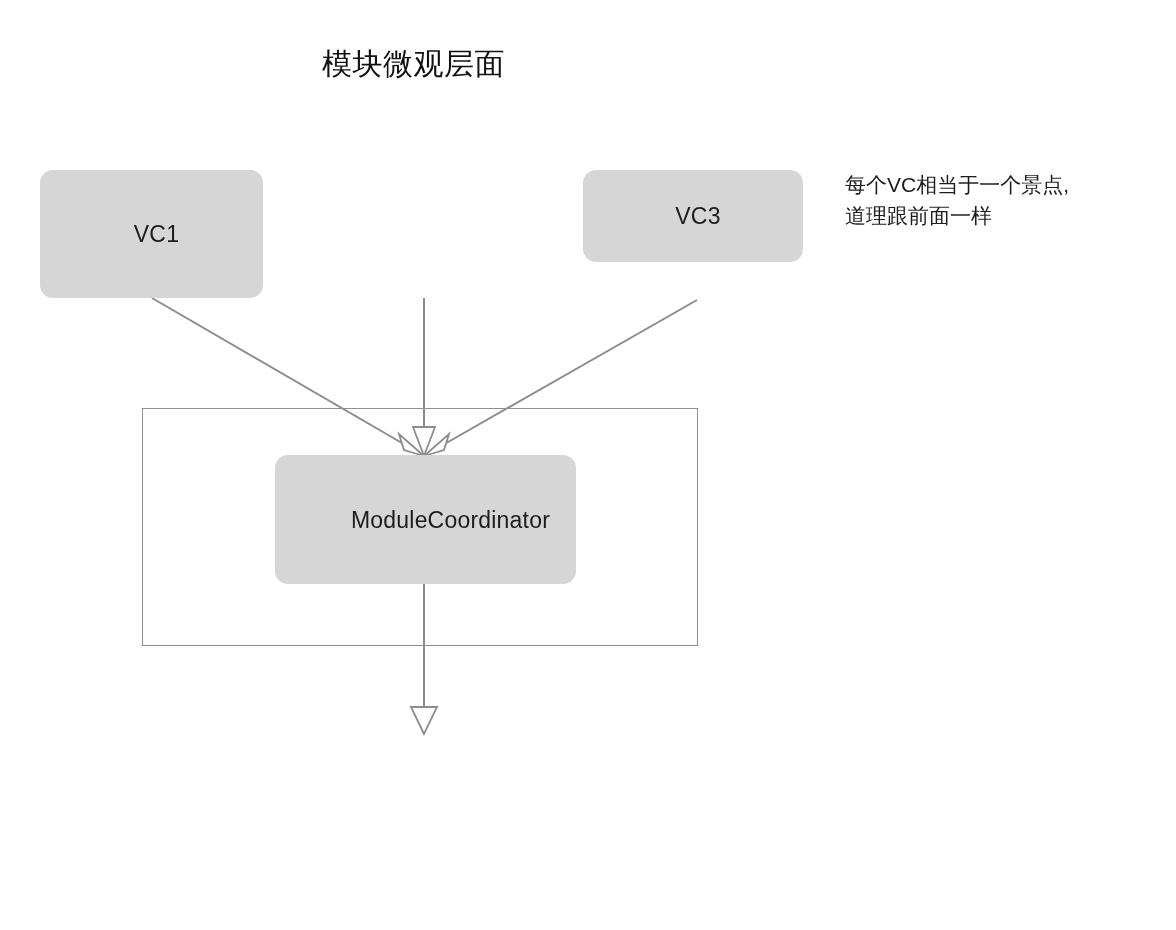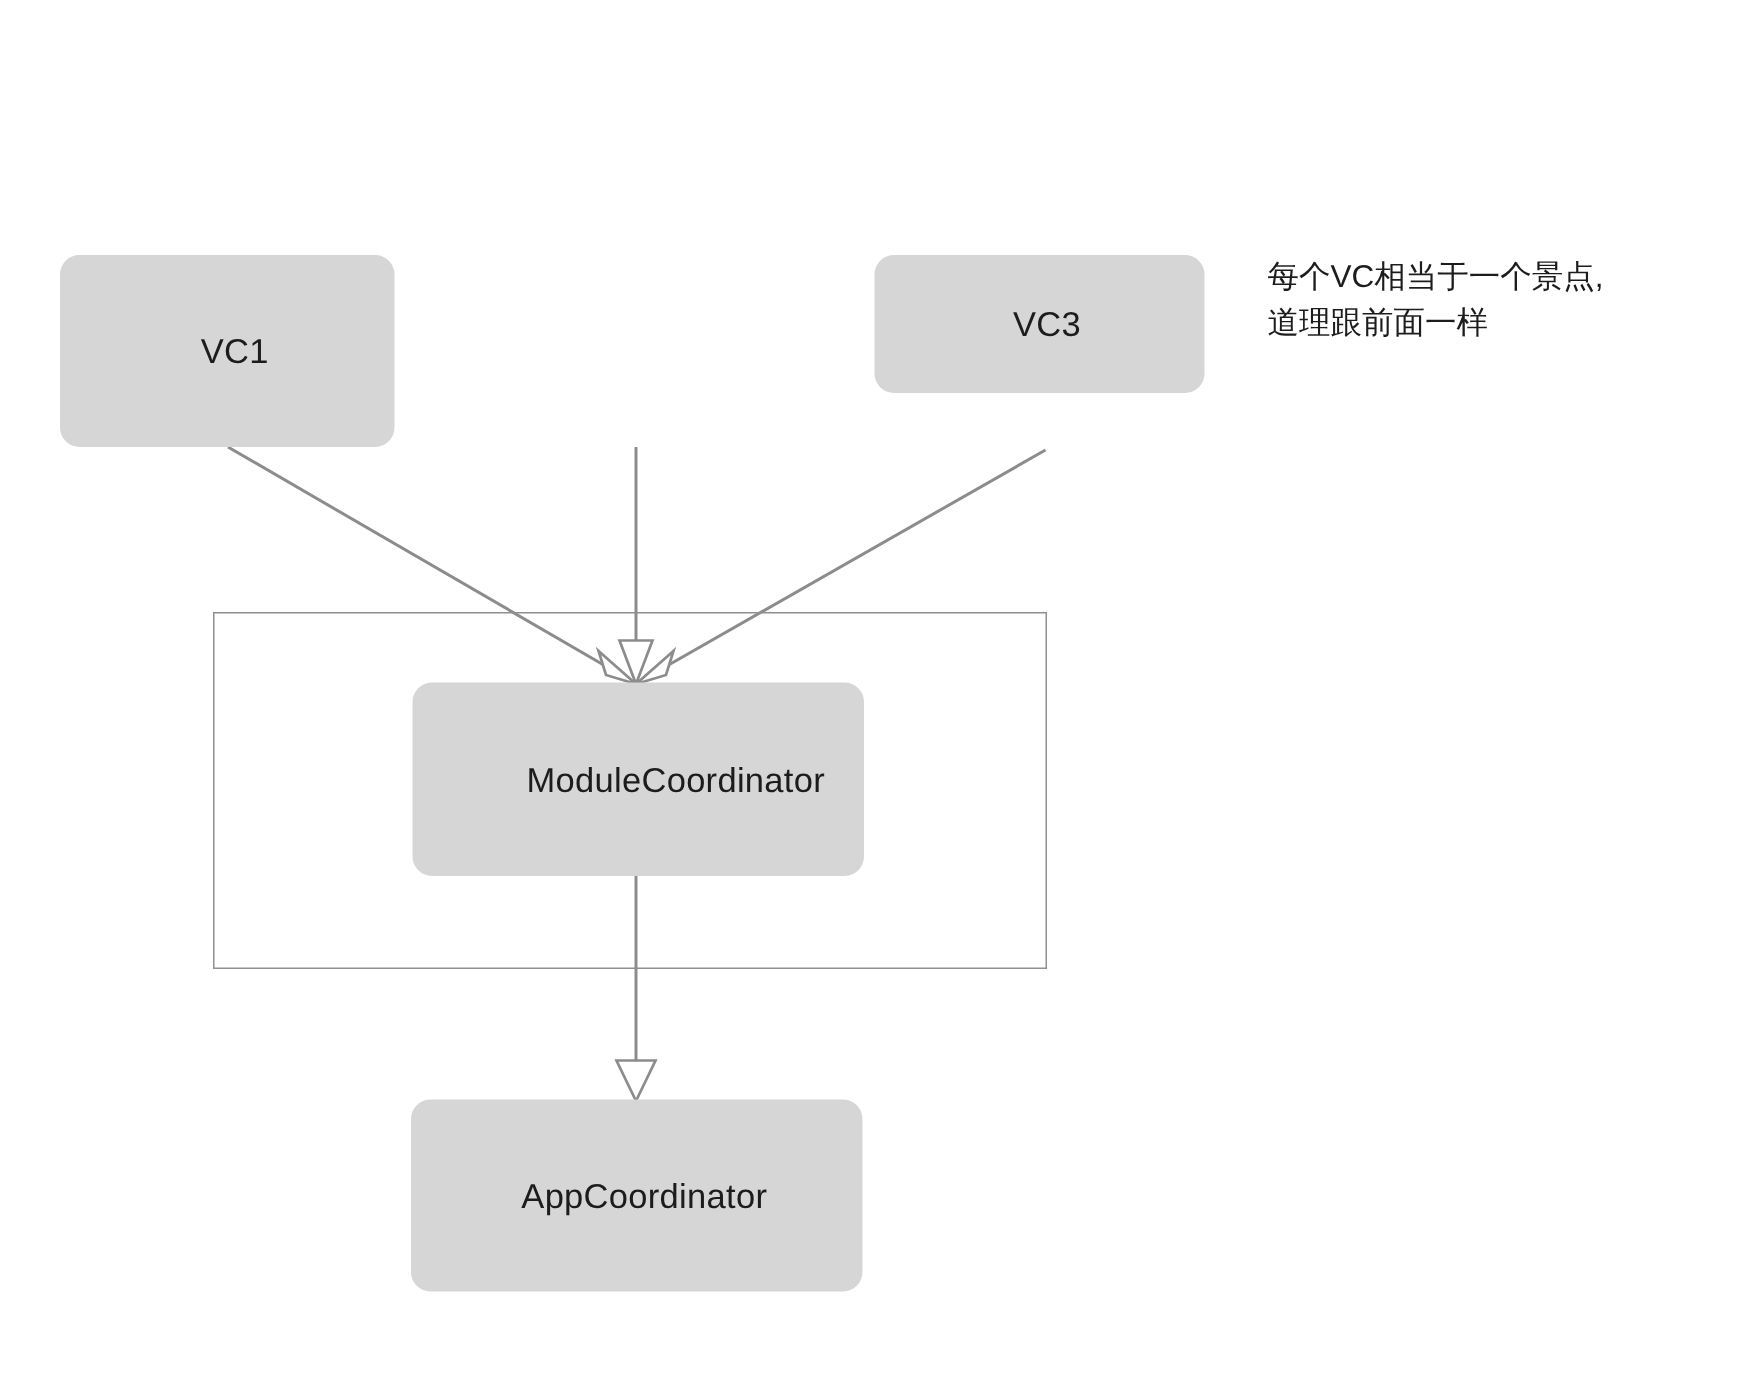--- a/index.html
+++ b/index.html
@@ -107,20 +107,21 @@
     line-height: 31px;
     color: #1c1c1c;
   }
   #side-note .note-line { display: block; white-space: nowrap; }
 </style>
 </head>
 <body>
 
 <div id="canvas">
 
+  <div class="diagram-title">模块微观层面</div>
 
   <svg id="edges" viewBox="0 0 1176 930" width="1176" height="930">
 
     <g>
       <line x1="152" y1="298" x2="414" y2="450" stroke="#8c8c8c" stroke-width="2" fill="none"></line>
       <polygon points="424,456 399,434 404,450" fill="#ffffff" stroke="#8c8c8c" stroke-width="1.8"></polygon>
     </g>
 
     <g>
       <line x1="424" y1="298" x2="424" y2="444" stroke="#8c8c8c" stroke-width="2" fill="none"></line>
@@ -147,22 +148,19 @@
     <span class="node-label">VC3</span>
   </div>
 
   <div id="module-group"></div>
 
   <div class="node-box" id="node-modulecoordinator">
     <span class="node-label">ModuleCoordinator</span>
   </div>
 
 
-  <div class="node-box" id="node-appcoordinator">
-    <span class="node-label">AppCoordinator</span>
-  </div>
 
   <div id="side-note">
     <span class="note-line">每个VC相当于一个景点,</span>
     <span class="note-line">道理跟前面一样</span>
   </div>
 
 </div>
 
 </body></html>

